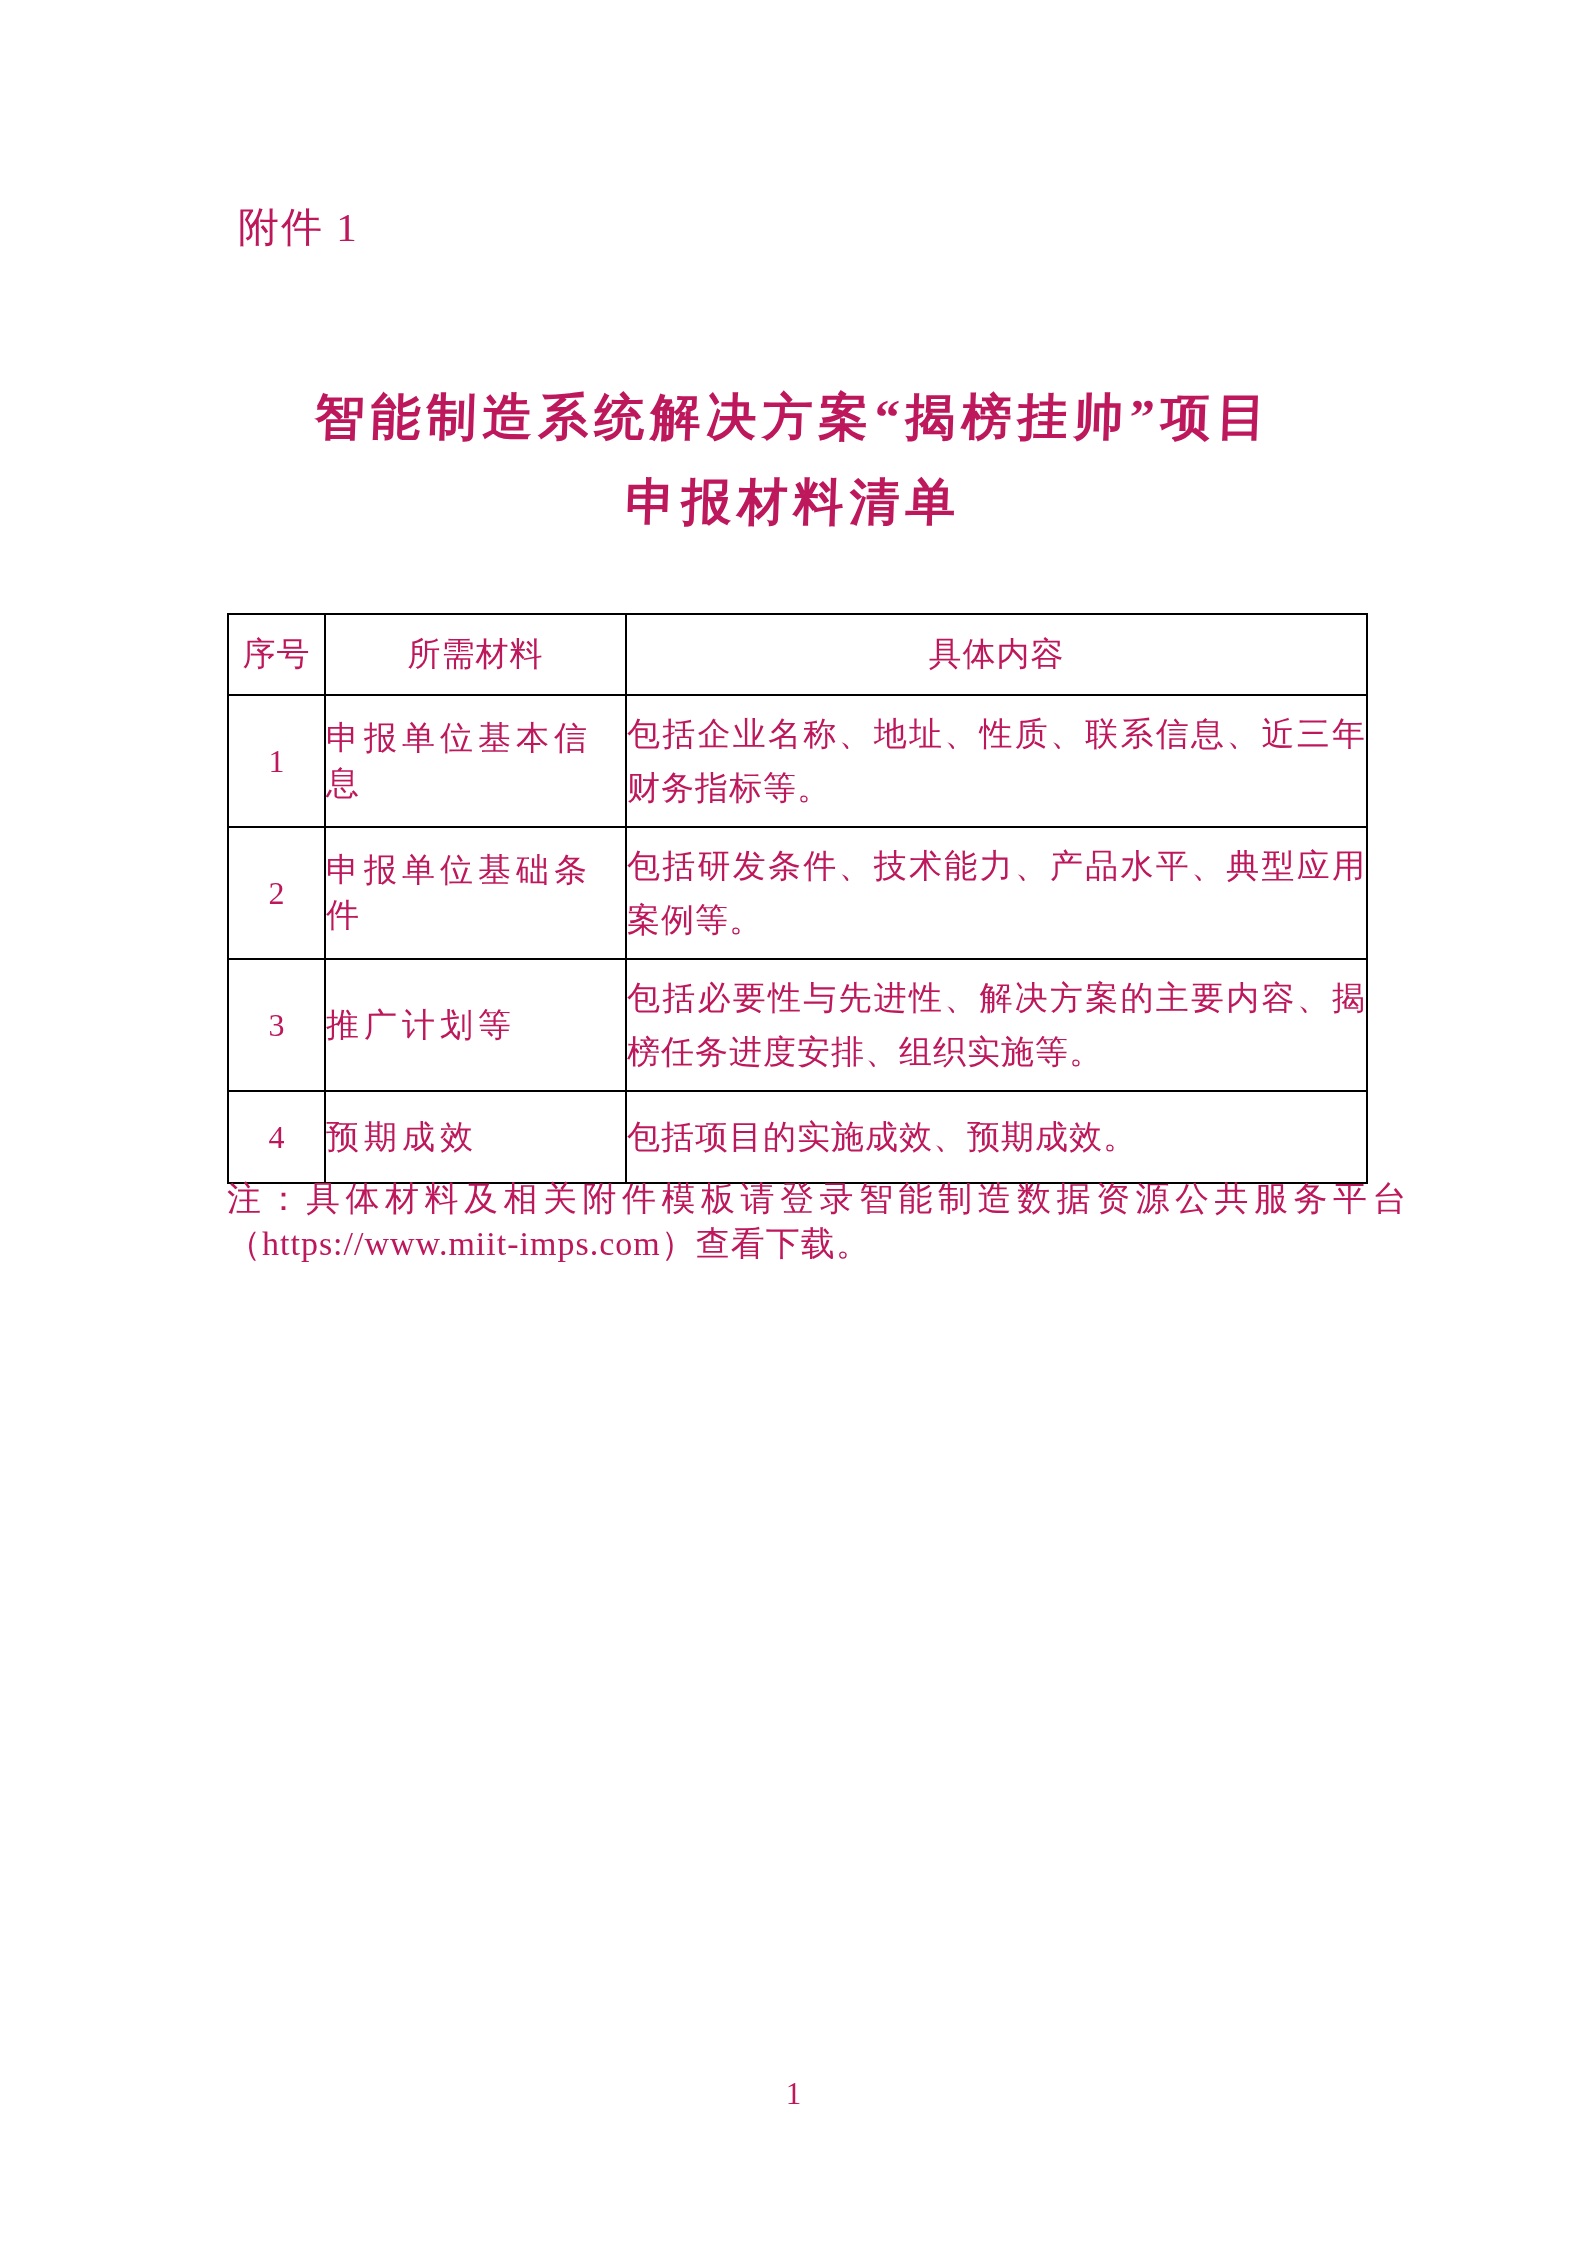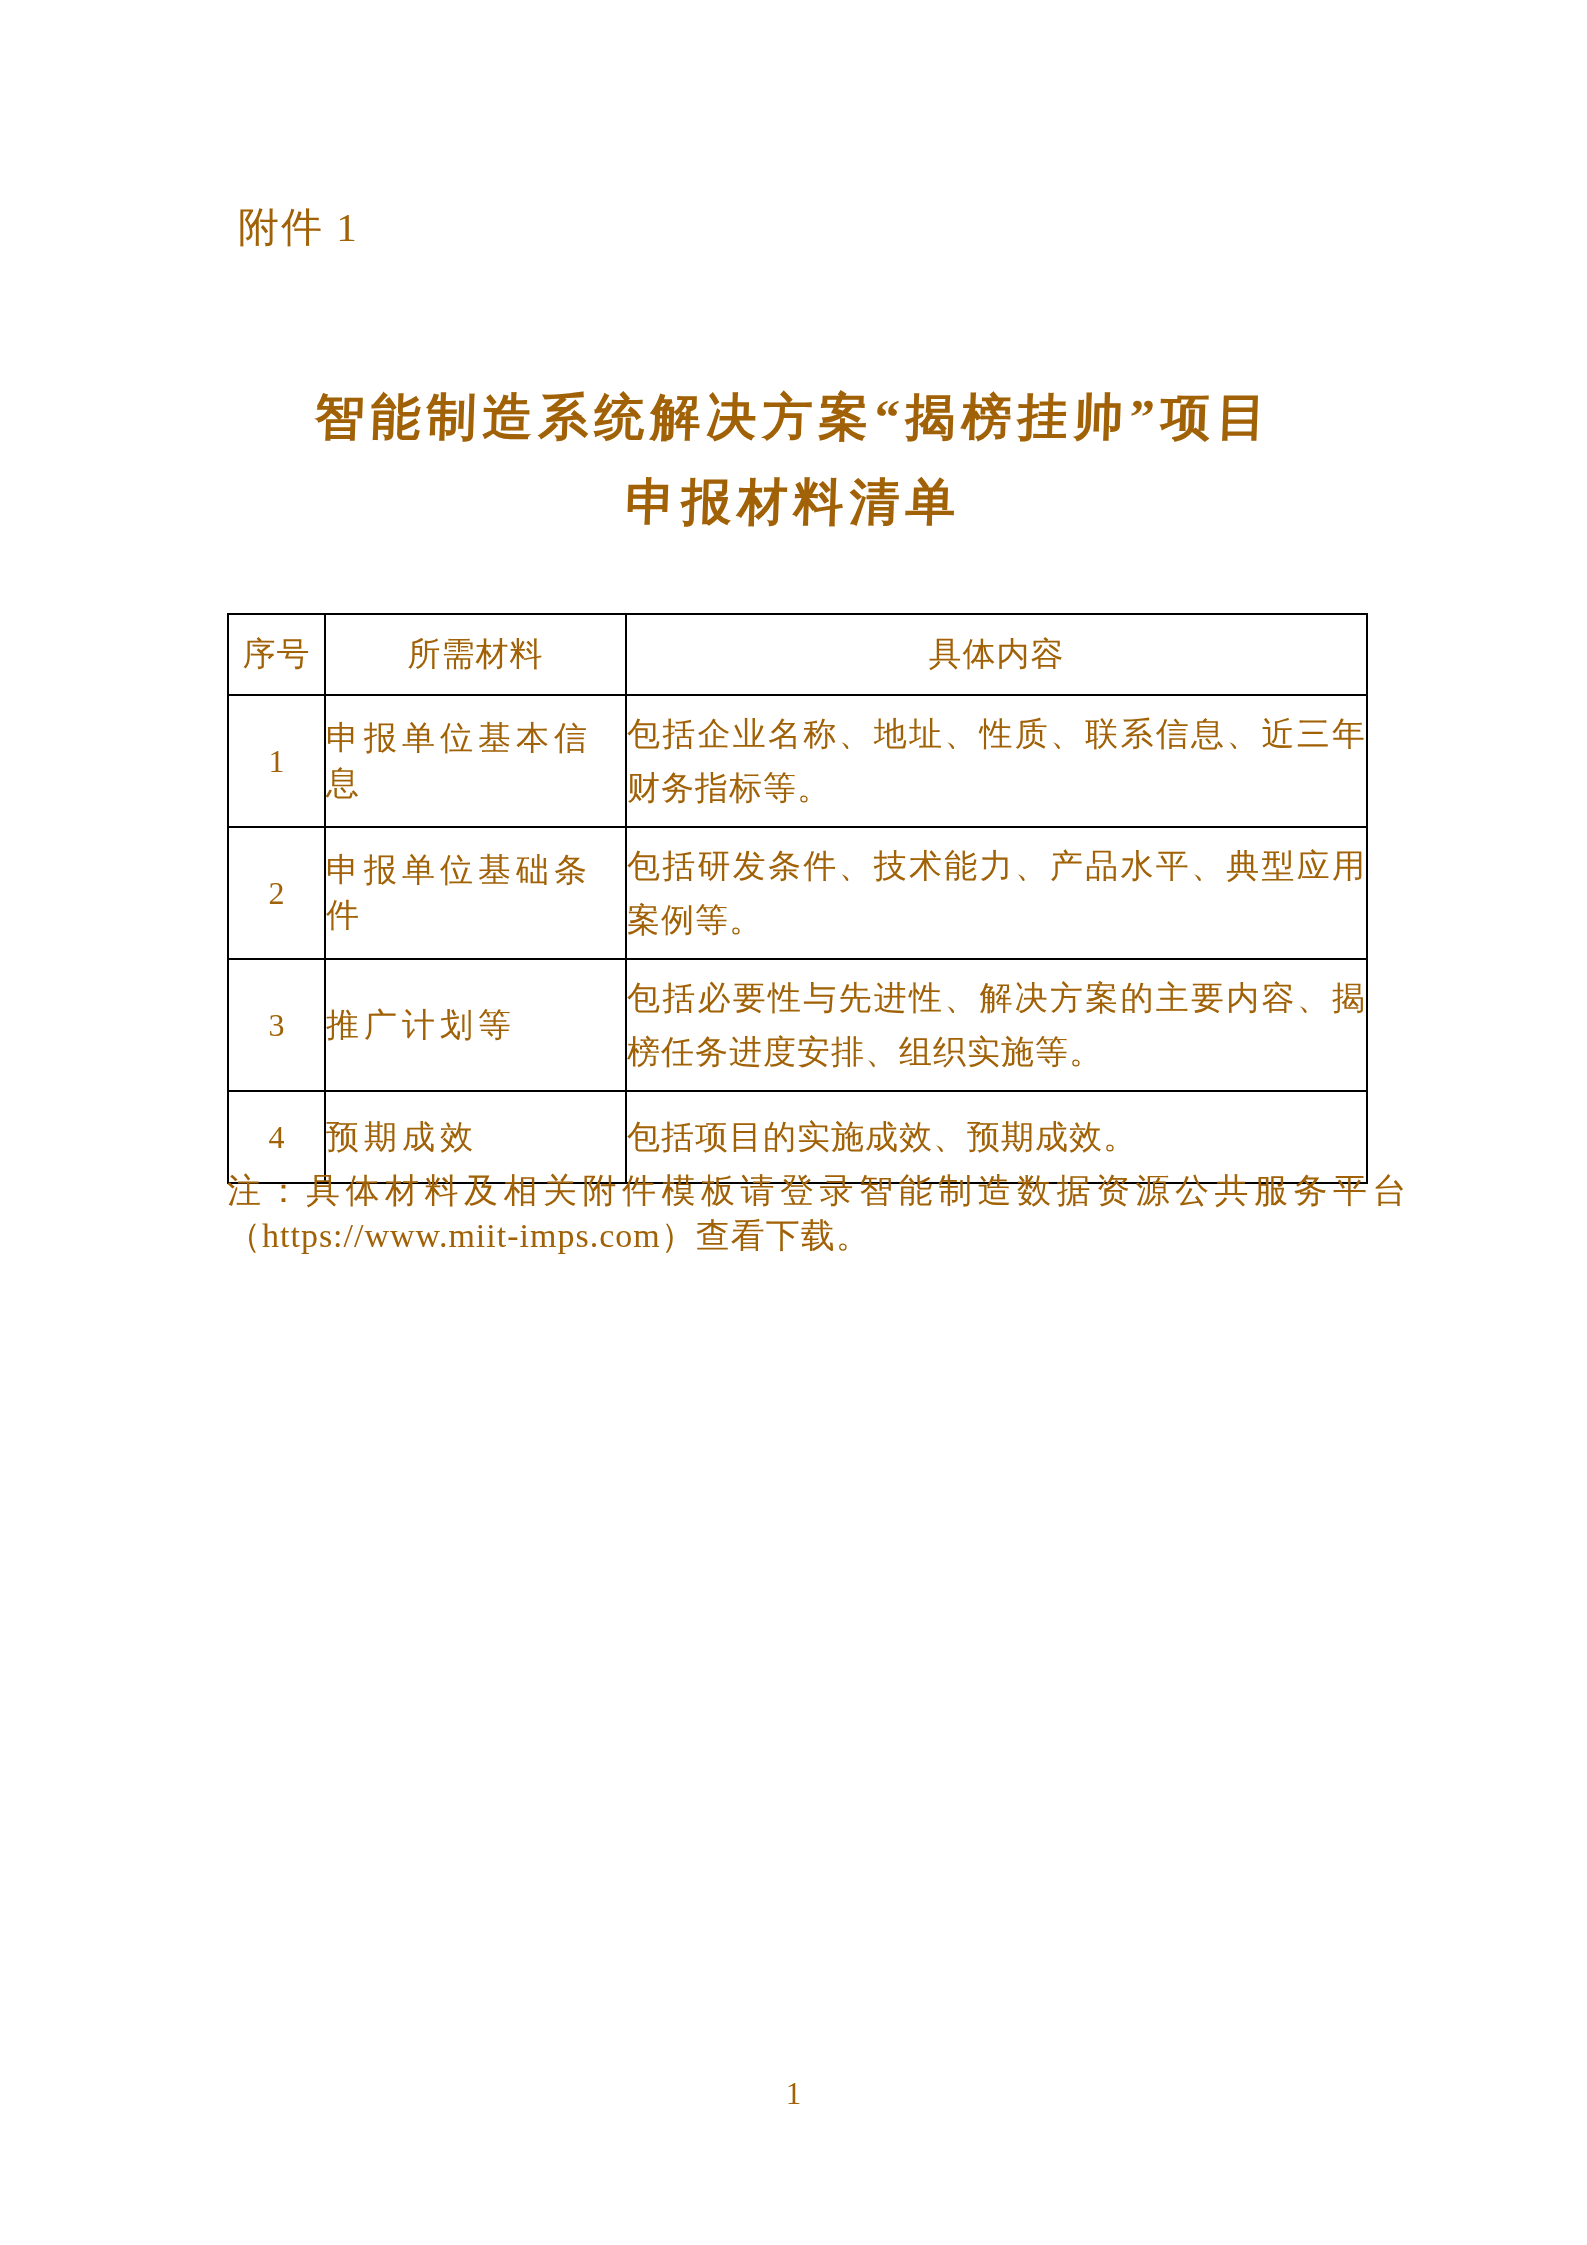--- a/index.html
+++ b/index.html
@@ -5,21 +5,21 @@
   html, body {
     margin: 0;
     padding: 0;
     background: #ffffff;
   }
   .page {
     position: relative;
     width: 1587px;
     height: 2245px;
     background: #ffffff;
-    color: #a16207;
+    color: #be185d;
     font-family: "Liberation Serif", "DejaVu Serif", serif;
     overflow: hidden;
   }
 
   
   .attachment-label {
     position: absolute;
     left: 238px;
     top: 203px;
     font-size: 41px;
@@ -95,20 +95,21 @@
     top: 1168px;
     width: 1142px;
     font-size: 34px;
   }
   .note-line {
     line-height: 45px;
     white-space: nowrap;
   }
   .note-line1 {
     letter-spacing: 5.5px;
+    margin-top: 8px;
   }
   .note-line2 {
     letter-spacing: 1px;
   }
 
   
   .page-number {
     position: absolute;
     top: 2076px;
     left: 0;

